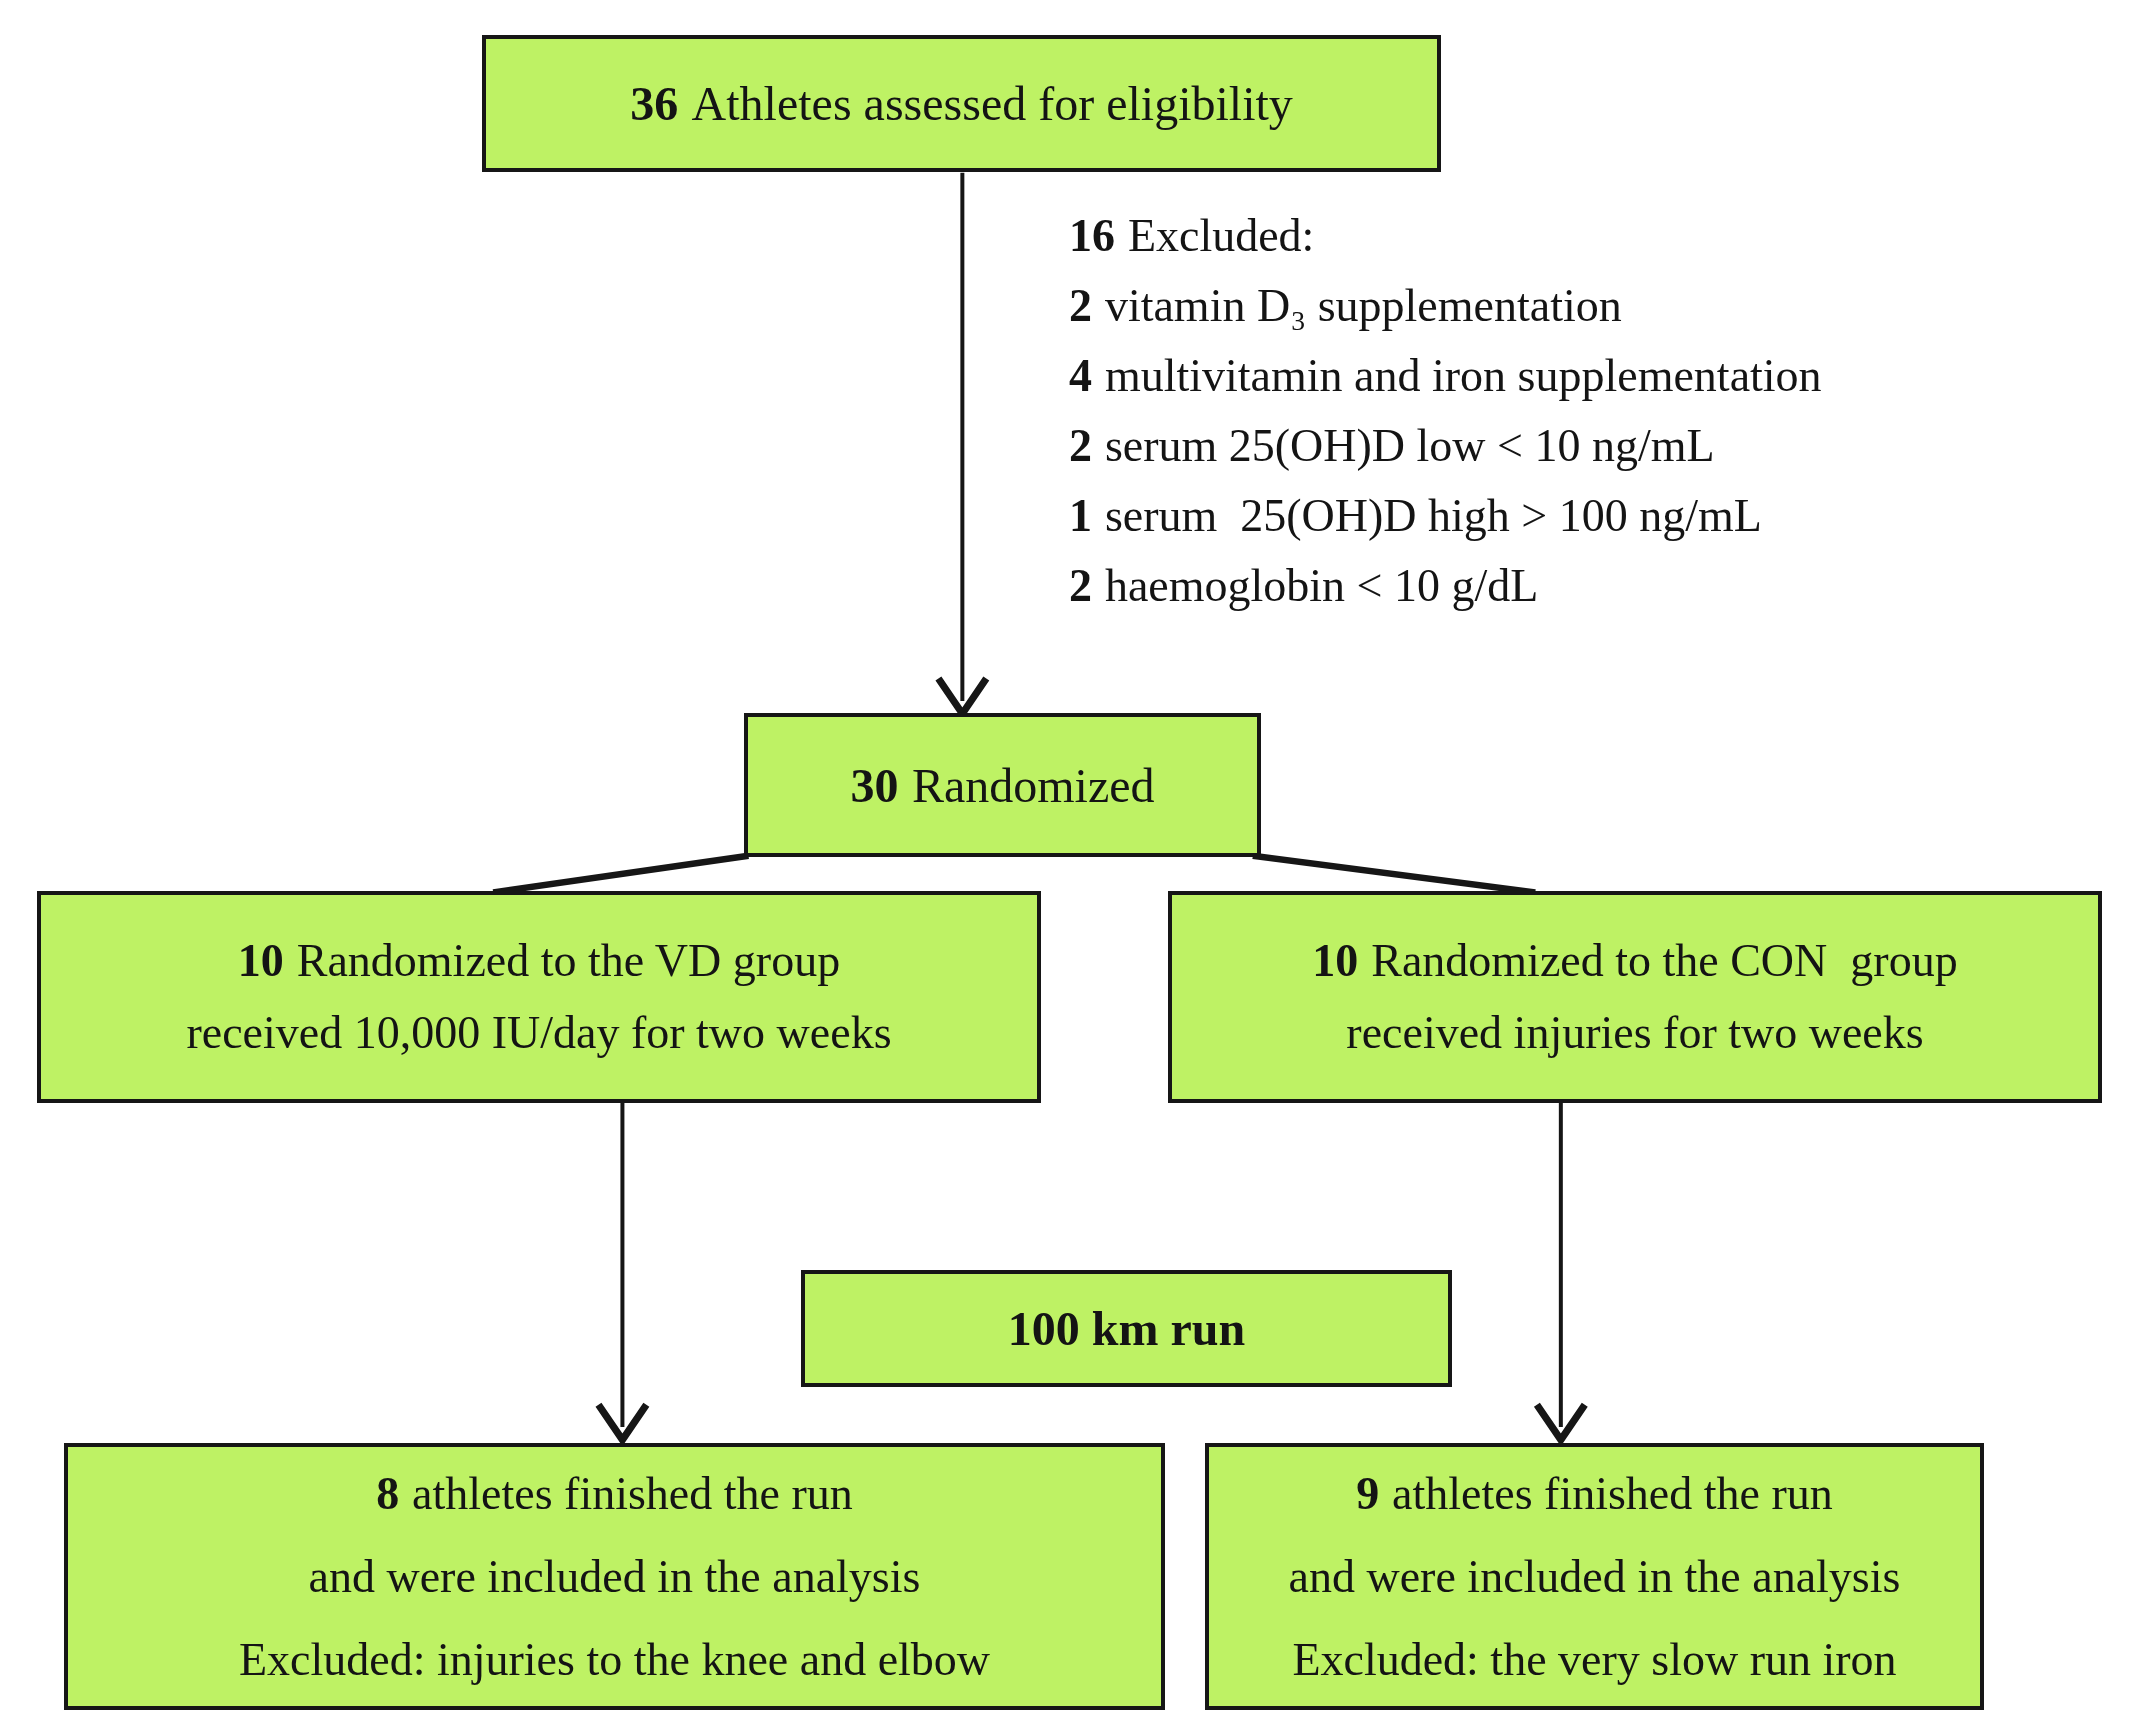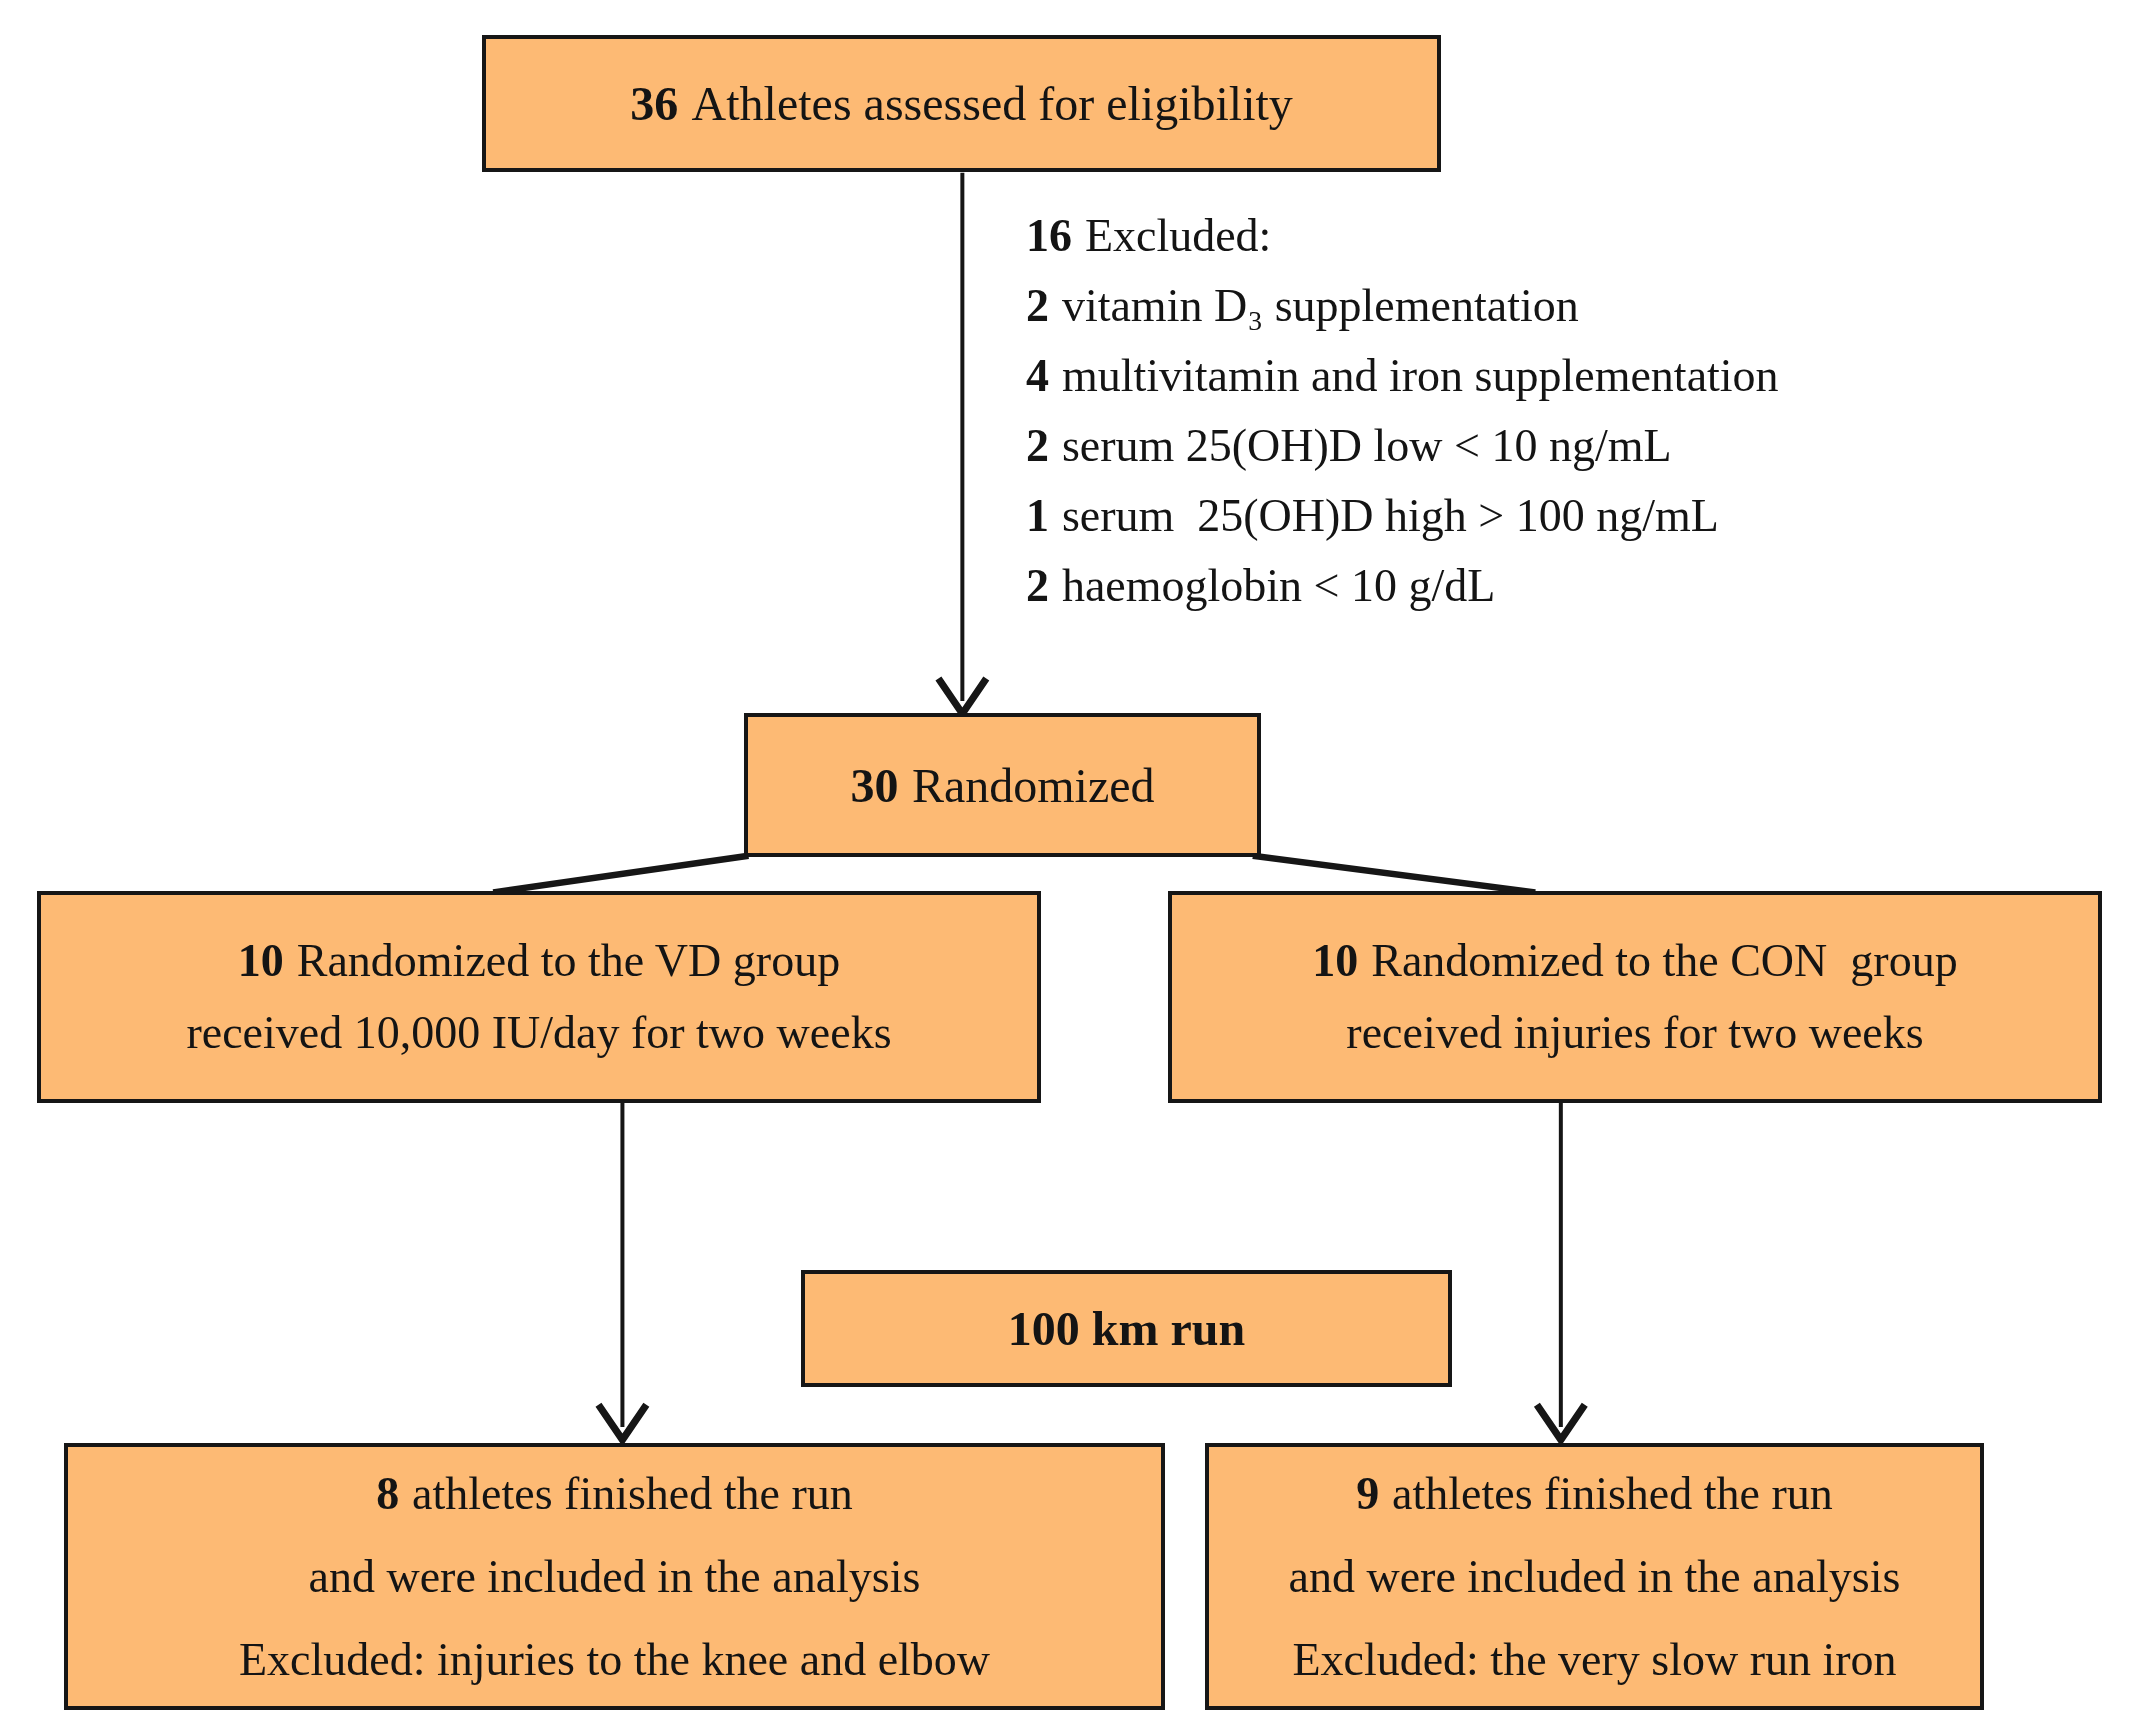--- a/index.html
+++ b/index.html
@@ -8,37 +8,37 @@
     width: 2129px;
     height: 1733px;
     background: #ffffff;
     font-family: "Liberation Serif", "DejaVu Serif", serif;
     color: #141414;
     overflow: hidden;
   }
   .box {
     position: absolute;
     border: 4.8px solid #161616;
-    background: #fdba74;
+    background: #bef264;
     display: flex;
     flex-direction: column;
     align-items: center;
     justify-content: center;
     text-align: center;
     box-sizing: border-box;
   }
   .bline { font-size: 46px; line-height: 72px; white-space: nowrap; }
   .bline-lg { font-size: 48px; line-height: 77px; white-space: nowrap; }
   .outline { font-size: 46px; line-height: 83px; white-space: nowrap; }
   .num { font-weight: 700; margin-right: 0.28em; }
   .txt { white-space: pre; }
   .bold-label { font-weight: 700; font-size: 48px; }
   #exclusions {
     position: absolute;
-    left: 1026px;
+    left: 1069px;
     top: 201px;
     width: 1037px;
   }
   .excl-line { font-size: 46px; line-height: 70px; white-space: nowrap; }
   #connectors {
     position: absolute;
     left: 0;
     top: 0;
     pointer-events: none;
   }

